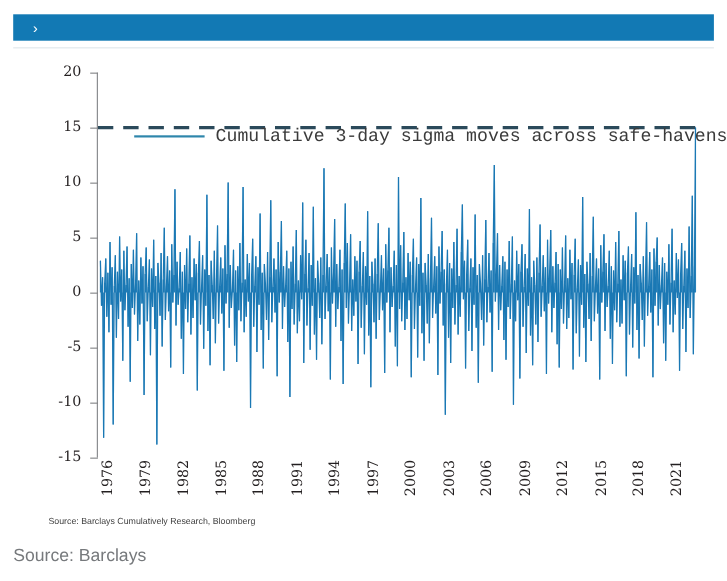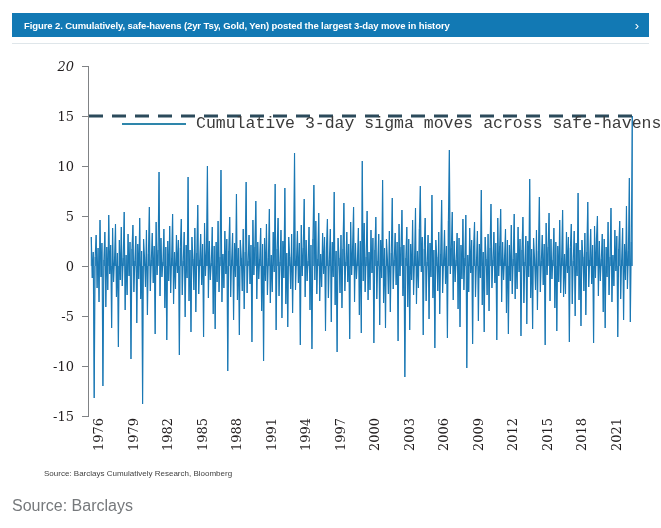--- a/index.html
+++ b/index.html
@@ -181,29 +181,28 @@
     font-family: "Liberation Sans", sans-serif;
     white-space: nowrap;
   }
 </style>
 </head>
 <body>
 
 <div id="root">
 
   <div class="figure-header">
-    <span class="figure-header-title">Figure 2. Cumulatively, safe-havens (2yr Tsy, Gold, Yen) posted the largest 3-day move in history</span>
     <span class="figure-header-chevron">›</span>
   </div>
 
   <div class="chart-card">
     <div class="plot-wrap">
 
       <div class="y-labels" id="y-labels">
-          <div class="y-label" style="top: 0px; font-style: italic;">20</div>
+          <div class="y-label" style="top: 0px;">20</div>
           <div class="y-label" style="top: 50px;">15</div>
           <div class="y-label" style="top: 100px; text-align: center;">10</div>
           <div class="y-label" style="top: 150px;">5</div>
           <div class="y-label" style="top: 200px;">0</div>
           <div class="y-label" style="top: 250px;">-5</div>
           <div class="y-label" style="top: 300px;">-10</div>
           <div class="y-label" style="top: 350px; margin-left: 31px;">-15</div>
         </div>
       <div class="y-axis-line"></div>
       <div id="y-ticks">

